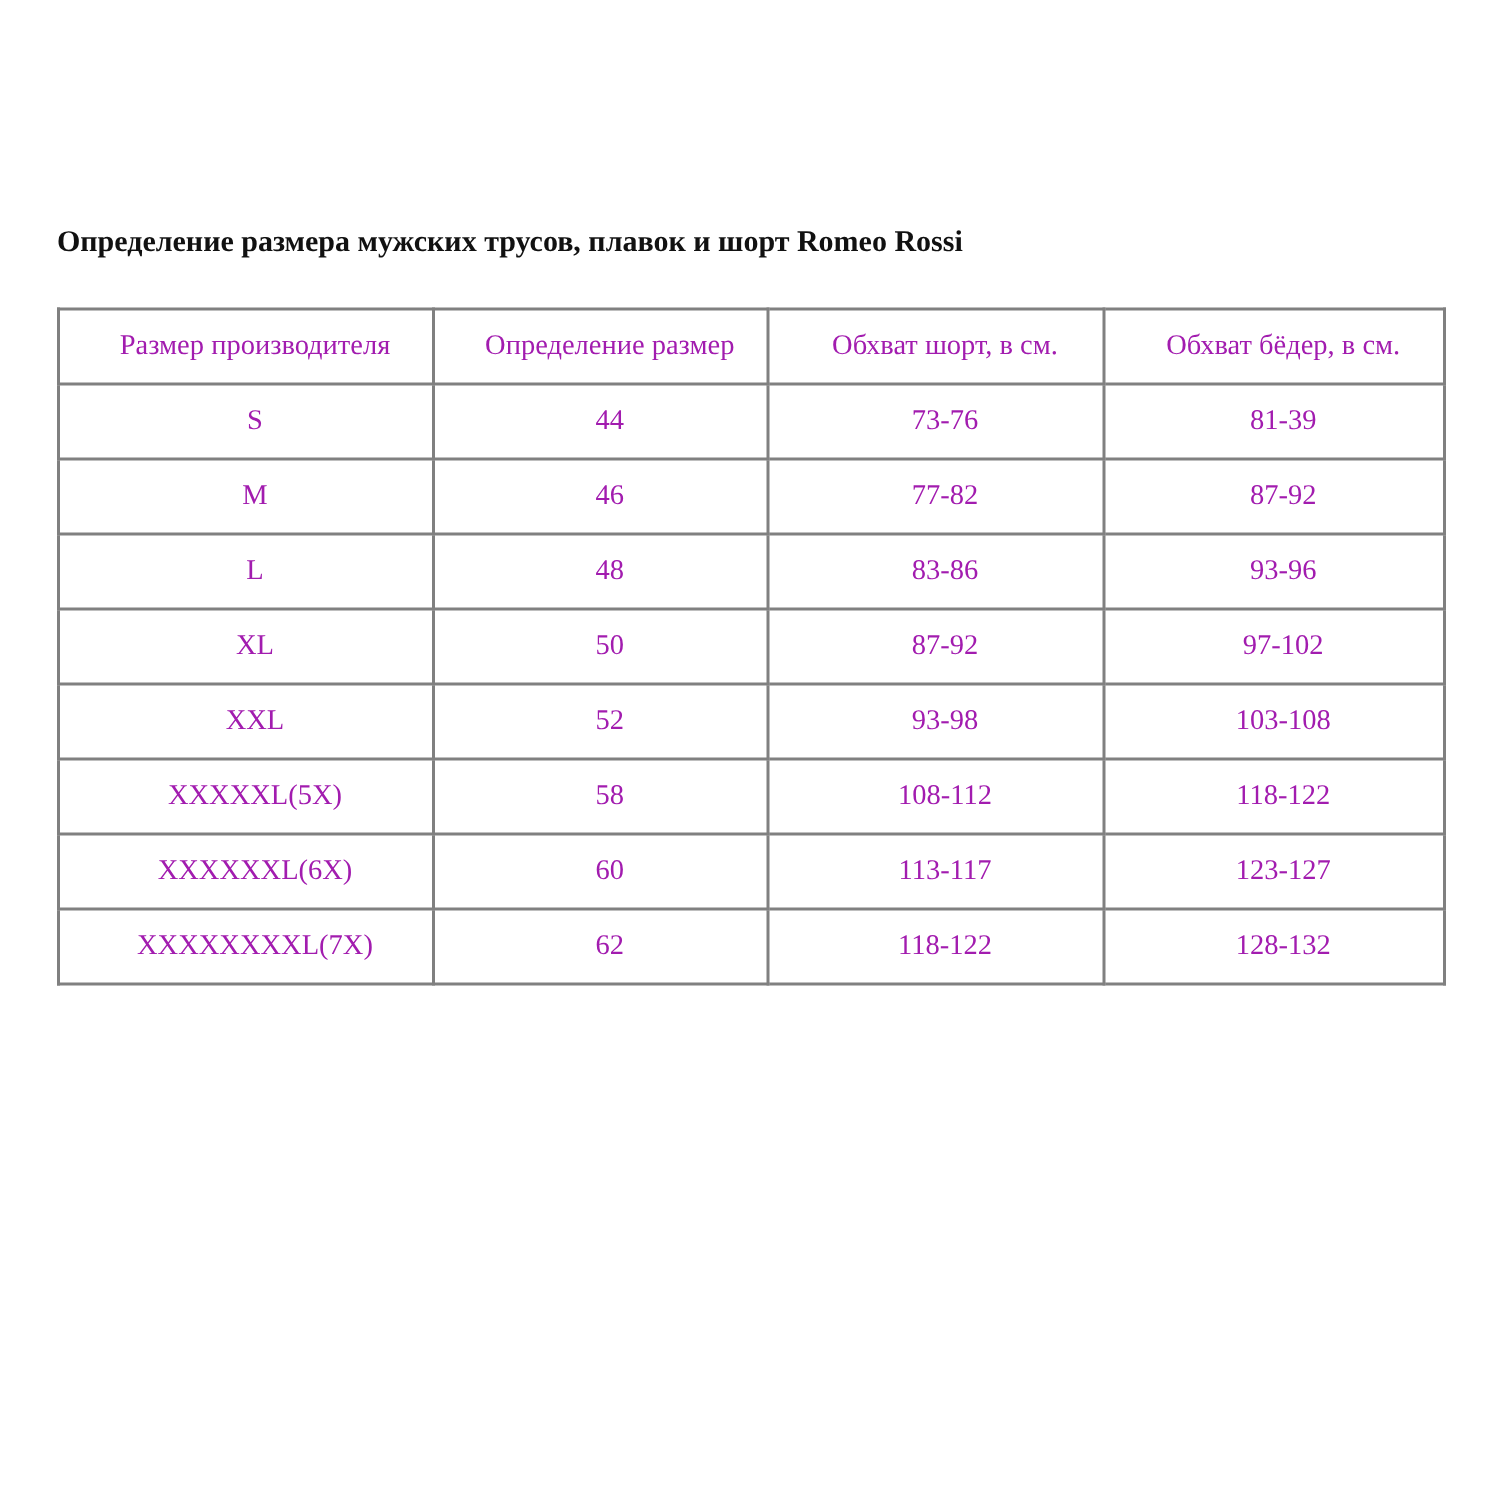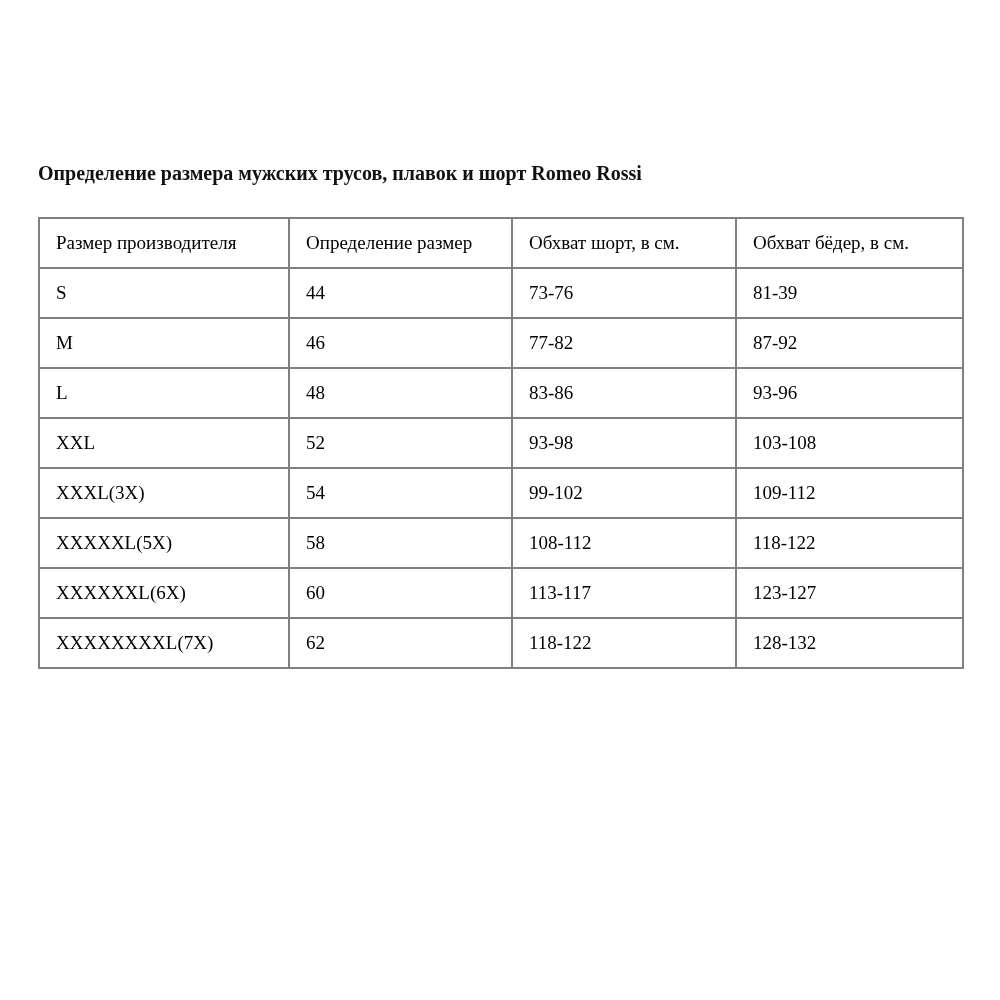--- a/index.html
+++ b/index.html
@@ -12,46 +12,46 @@
     height: 1000px;
     font-family: "Liberation Serif", serif;
     color: #111111;
     overflow: hidden;
   }
   .page {
     box-sizing: border-box;
     padding: 150px 38px 0 38px;
   }
   .title {
-    margin: 12px 0 32px 0;
+    margin: 0 0 32px 0;
     font-size: 20px;
     line-height: 23px;
     font-weight: bold;
     color: #111111;
     white-space: nowrap;
   }
   table.size-table {
     border-collapse: collapse;
     table-layout: fixed;
     width: 924px;
   }
   table.size-table col.c1 { width: 250px; }
   table.size-table col.c2 { width: 223px; }
   table.size-table col.c3 { width: 224px; }
   table.size-table col.c4 { width: 227px; }
   table.size-table th,
   table.size-table td {
     border: 2px solid #808080;
     height: 48px;
     padding: 0 4px 0 16px;
-    text-align: left;
+    text-align: center;
     vertical-align: middle;
     font-size: 19px;
     font-weight: normal;
-    color: #000000;
+    color: #a21caf;
     white-space: nowrap;
     overflow: hidden;
   }
 </style>
 </head>
 <body>
 
 <div class="page">
   <h1 class="title">Определение размера мужских трусов, плавок и шорт Romeo Rossi</h1>
 
@@ -83,30 +83,30 @@
           <td>77-82</td>
           <td>87-92</td>
         </tr>
         <tr>
           <td>L</td>
           <td>48</td>
           <td>83-86</td>
           <td>93-96</td>
         </tr>
         <tr>
+          <td>XL</td>
+          <td>50</td>
+          <td>87-92</td>
+          <td>97-102</td>
+        </tr>
+        <tr>
           <td>XXL</td>
           <td>52</td>
           <td>93-98</td>
           <td>103-108</td>
-        </tr>
-        <tr>
-          <td>XXXL(3X)</td>
-          <td>54</td>
-          <td>99-102</td>
-          <td>109-112</td>
         </tr>
         <tr>
           <td>XXXXXL(5X)</td>
           <td>58</td>
           <td>108-112</td>
           <td>118-122</td>
         </tr>
         <tr>
           <td>XXXXXXL(6X)</td>
           <td>60</td>

